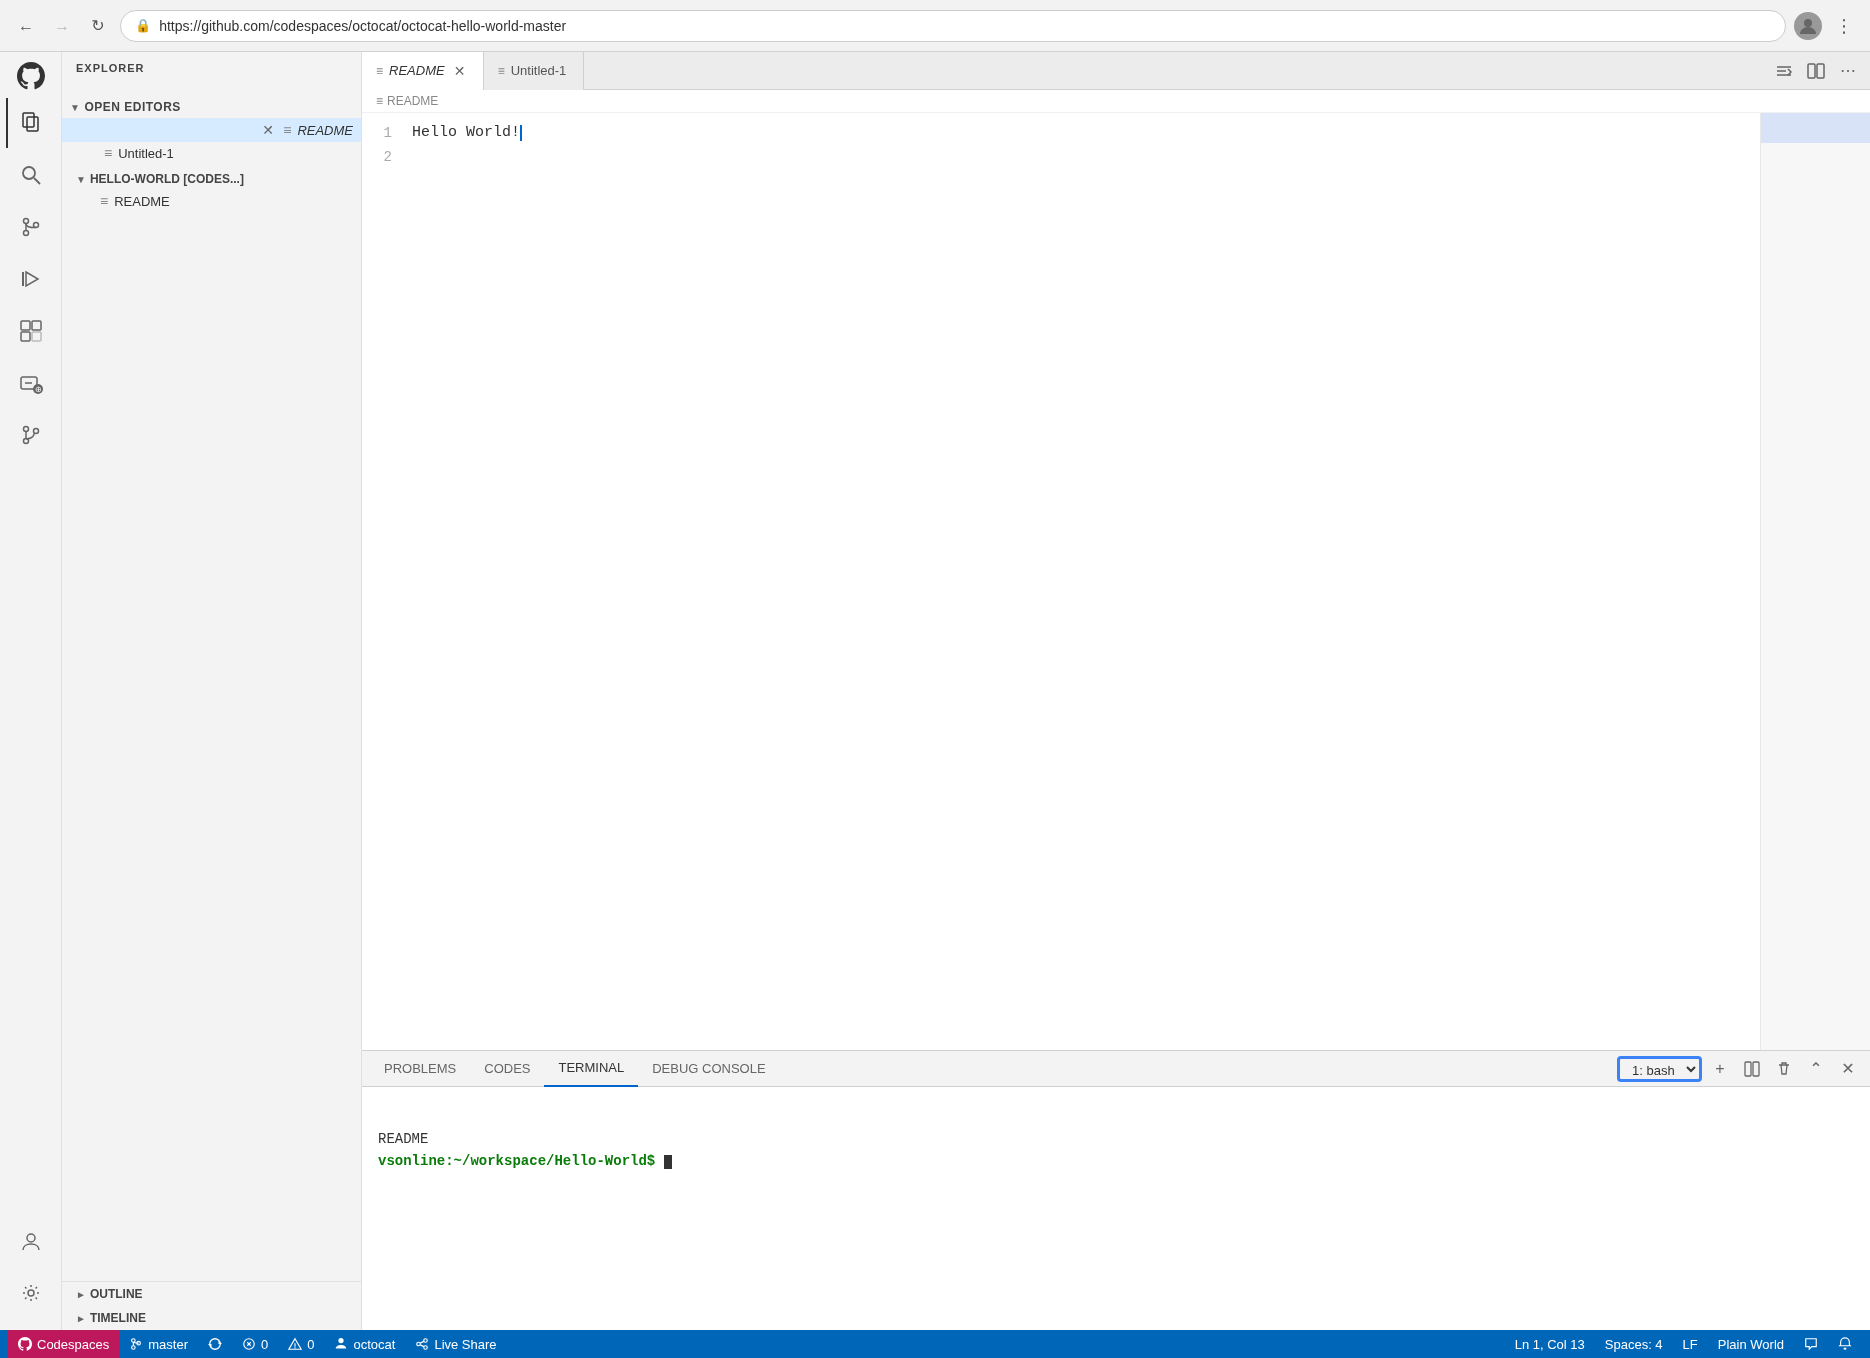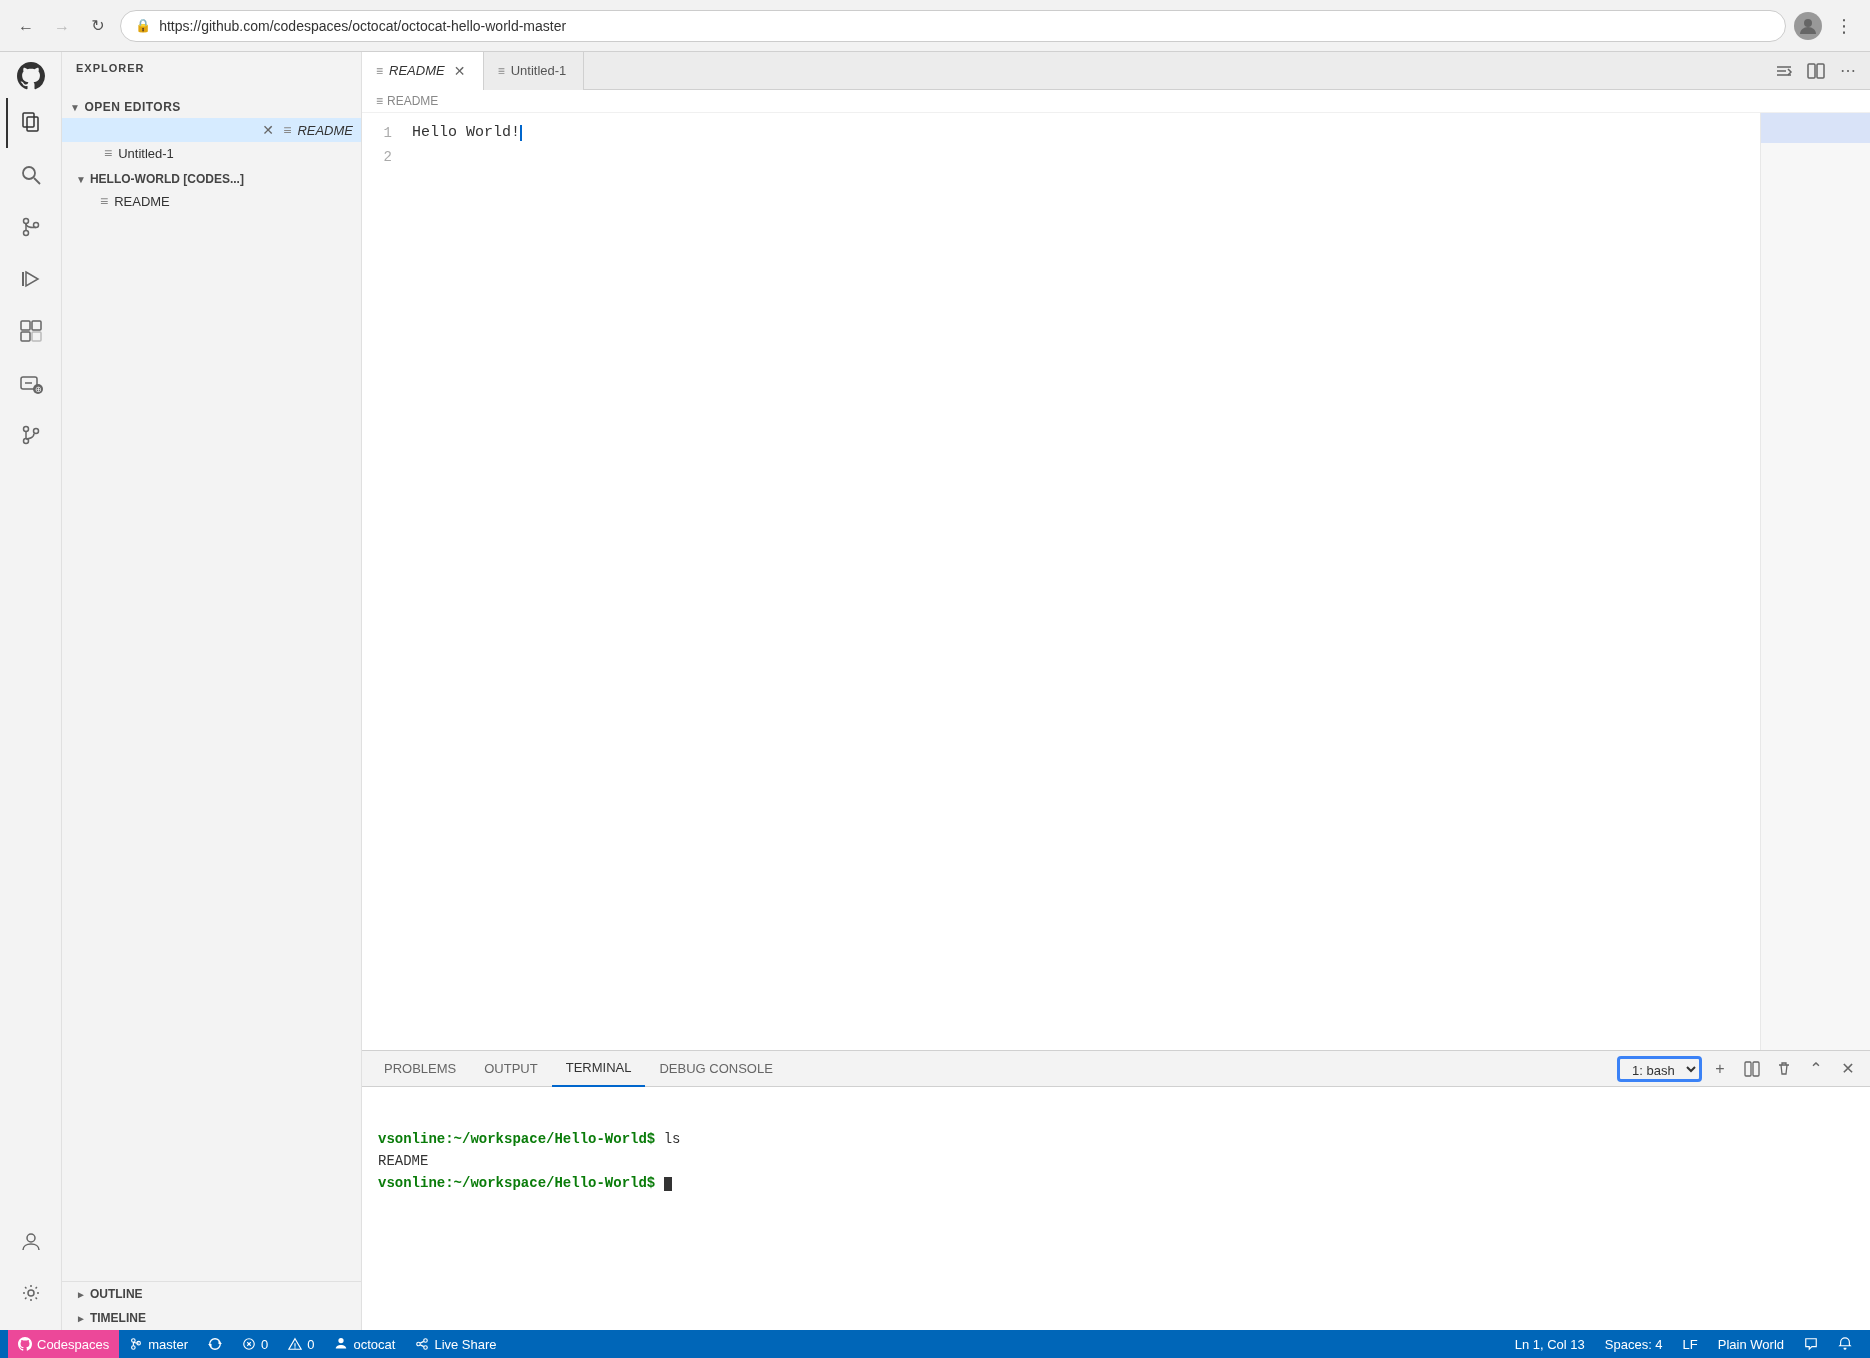--- a/index.html
+++ b/index.html
@@ -433,21 +433,21 @@
       padding: 0 10px;
       height: 28px;
       font-size: 13px;
       color: white;
       cursor: pointer;
       gap: 5px;
       white-space: nowrap;
     }
     .status-spacer { flex: 1; }
     .status-codespaces {
-      background: #ec4899;
+      background: #be185d;
     }
 
     
     .gh-logo {
       width: 28px; height: 28px;
       fill: #333;
     }
 
     
     svg { display: block; }
@@ -656,21 +656,21 @@
         <div class="minimap-highlight"></div>
       </div>
     </div>
 
     <div class="panel">
       <div class="panel-tabs">
         <div class="panel-tab">
           <span>PROBLEMS</span>
         </div>
         <div class="panel-tab">
-          <span>OUTPUT</span>
+          <span>CODES</span>
         </div>
         <div class="panel-tab active">
           <span>TERMINAL</span>
         </div>
         <div class="panel-tab">
           <span>DEBUG CONSOLE</span>
         </div>
         <div class="panel-actions">
           <select class="panel-select"><option>1: bash</option></select>
           <button class="panel-btn" title="New Terminal">
@@ -690,24 +690,20 @@
           <button class="panel-btn" title="Maximize Panel">
             <span>⌃</span>
           </button>
           <button class="panel-btn" title="Close Panel">
             <span>✕</span>
           </button>
         </div>
       </div>
       <div class="terminal-area">
         <div>
-          <span class="term-path">vsonline:~/workspace/Hello-World$</span>
-          <span class="term-cmd"> ls</span>
-        </div>
-        <div>
           <span class="term-output">README</span>
         </div>
         <div>
           <span class="term-path">vsonline:~/workspace/Hello-World$</span>
           <span class="term-cmd"> </span>
           <span class="term-cursor"></span>
         </div>
       </div>
     </div>
   </div>

